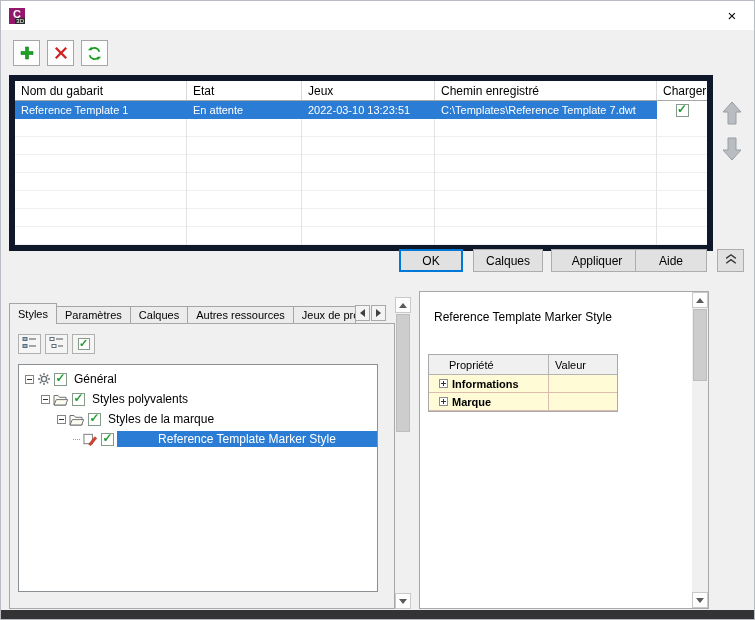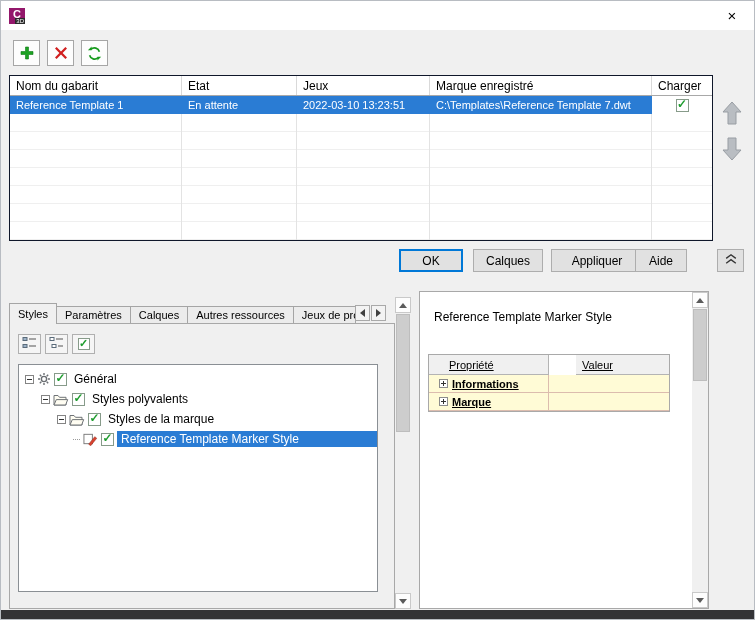--- a/index.html
+++ b/index.html
@@ -14,21 +14,21 @@
   .app-icon .c { position:absolute; top:1px; left:4px; color:#fff; font-weight:bold; font-size:11px; line-height:11px; }
   .app-icon .threed { position:absolute; bottom:0; right:0; font-size:6px; line-height:6px; color:#fff; background:#2a2a2a; padding:0 1px; }
   .wtitle { margin-left:8px; font-size:12px; }
   .close-btn { position:absolute; right:4px; top:0; width:36px; height:28px; display:flex; align-items:center; justify-content:center; font-size:15px; cursor:default; }
 
   
   .toolbar { position:absolute; top:39px; left:12px; display:flex; gap:7px; }
   .tbtn { width:27px; height:26px; background:#fdfdfd; border:1px solid #a6a6a6; display:flex; align-items:center; justify-content:center; }
 
   
-  .ttable { position:absolute; left:8px; top:74px; width:704px; background:#fff; border:1px solid #0f172a; }
+  .ttable { position:absolute; left:8px; top:74px; width:704px; background:#fff; border:6px solid #0f172a; }
   .tgrid { display:grid; grid-template-columns:172px 115px 133px 222px auto; }
   .thead { height:20px; border-bottom:1px solid #a8a8a8; }
   .th { font-size:12px; padding:2px 6px; display:flex; align-items:center; border-right:1px solid #d9d9d9; overflow:hidden; white-space:nowrap; }
   .th:last-child { border-right:none; }
   .drow { height:18px; border-bottom:1px solid #ededed; }
   .td { font-size:11px; padding:9px 6px; display:flex; align-items:center; border-right:1px solid #dcdcdc; overflow:hidden; white-space:nowrap; }
   .td:last-child { border-right:none; }
   .drow.selected .td.sel { background:#2a7cd4; color:#fff; border-right-color:#2a7cd4; }
   .td.ckcell { justify-content:center; background:#fff; }
   .erow { height:18px; border-bottom:1px solid #efefef; }
@@ -40,25 +40,25 @@
 
   
   .move { position:absolute; left:716px; width:30px; height:30px; display:flex; align-items:center; justify-content:center; }
   #move-up { top:98px; } #move-down { top:134px; }
 
   
   .btn { position:absolute; top:248px; height:23px; background:#e1e1e1; border:1px solid #adadad; font-size:12px; display:flex; align-items:center; justify-content:center; }
   #btn-ok { left:398px; width:64px; border-color:#0078d7; box-shadow:inset 0 0 0 1px #0078d7; }
   #btn-cancel { left:472px; width:70px; }
   #btn-apply { left:550px; width:92px; }
-  #btn-help { left:634px; width:52px; }
+  #btn-help { left:634px; width:72px; }
   #btn-collapse { left:716px; width:27px; }
 
   
-  .lpanel { position:absolute; left:8px; top:290px; width:402px; height:318px; }
+  .lpanel { position:absolute; left:8px; top:290px; width:402px; height:318px;text-align:center; }
   .tabs { position:absolute; top:12px; left:0; height:21px; display:flex; align-items:flex-end; }
   .tab { font-size:11px; padding:0 8px; height:18px; display:flex; align-items:center; background:#ececec; border:1px solid #a5a5a5; border-left:none; white-space:nowrap; overflow:hidden; }
   .tab:first-child { border-left:1px solid #a5a5a5; }
   .tab.active { height:21px; background:#f0f0f0; position:relative; z-index:3; border-bottom:none; }
   .tab.clip { max-width:62px; }
   .tabarrows { position:absolute; top:14px; left:346px; display:flex; gap:1px; z-index:3; }
   .tsbtn { width:15px; height:16px; background:#f3f3f3; border:1px solid #a9a9a9; display:flex; align-items:center; justify-content:center; }
   .tri-l { width:0; height:0; border-top:4px solid transparent; border-bottom:4px solid transparent; border-right:5px solid #404040; }
   .tri-r { width:0; height:0; border-top:4px solid transparent; border-bottom:4px solid transparent; border-left:5px solid #404040; }
 
@@ -74,24 +74,24 @@
   .expand { width:9px; height:9px; border:1px solid #848484; background:#fff; position:relative; flex:0 0 auto; }
   .expand::before { content:""; position:absolute; left:1px; right:1px; top:3px; height:1px; background:#333; }
   .stub { width:7px; border-top:1px dotted #9a9a9a; flex:0 0 auto; }
   .ticon { display:inline-flex; flex:0 0 auto; }
   .tlabel { font-size:12px; padding:1px 4px; white-space:nowrap; }
   .tlabel.sel { background:#2a7cd4; color:#fff; flex:1; }
 
   
   .rpanel { position:absolute; left:418px; top:290px; width:290px; height:318px; background:#fff; border:1px solid #a8a8a8; }
   .rtitle { position:absolute; top:18px; left:14px; font-size:12px; }
-  .pgrid { position:absolute; left:8px; top:62px; width:242px; border:1px solid #a9a9a9;text-decoration:underline; }
+  .pgrid { position:absolute; left:8px; top:62px; width:190px; border:1px solid #a9a9a9; }
   .pg-h { display:grid; grid-template-columns:120px auto; height:20px; }
   .pg-hc { background:#f0f0f0; border-right:1px solid #b4b4b4; border-bottom:1px solid #b4b4b4; font-size:11px; display:flex; align-items:center; padding:2px 4px 2px 20px; }
-  .pg-hc:last-child { border-right:none; padding-left:6px;margin-left:27px; }
+  .pg-hc:last-child { border-right:none; padding-left:6px; }
   .pg-r { display:grid; grid-template-columns:120px auto; height:18px; background:#fffbd6; }
   .pg-c { border-right:1px solid #dcbcae; border-bottom:1px solid #dcbcae; display:flex; align-items:center; font-size:11px; overflow:hidden; }
   .pg-c:last-child { border-right:none; }
   .pg-c.prop { gap:4px; padding-left:10px; font-weight:bold; }
   .plusbox { width:9px; height:9px; border:1px solid #8c8c8c; background:#fff; position:relative; flex:0 0 auto; }
   .plusbox::before { content:""; position:absolute; left:1px; right:1px; top:3px; height:1px; background:#333; }
   .plusbox::after { content:""; position:absolute; top:1px; bottom:1px; left:3px; width:1px; background:#333; }
 
   
   .vscroll { position:absolute; width:16px; background:#f0f0f0; }
@@ -149,21 +149,21 @@
         </svg>
       </span>
     </button>
   </div>
 
   <div class="ttable">
     <div class="tgrid thead">
       <div class="th">Nom du gabarit</div>
       <div class="th">Etat</div>
       <div class="th">Jeux</div>
-      <div class="th">Marque enregistré</div>
+      <div class="th">Chemin enregistré</div>
       <div class="th">Charger</div>
     </div>
     <div class="tgrid drow selected">
       <div class="td sel">Reference Template 1</div>
       <div class="td sel">En attente</div>
       <div class="td sel">2022-03-10 13:23:51</div>
       <div class="td sel">C:\Templates\Reference Template 7.dwt</div>
       <div class="td ckcell">
         <span class="cb">
             <span class="ck">✓</span>

